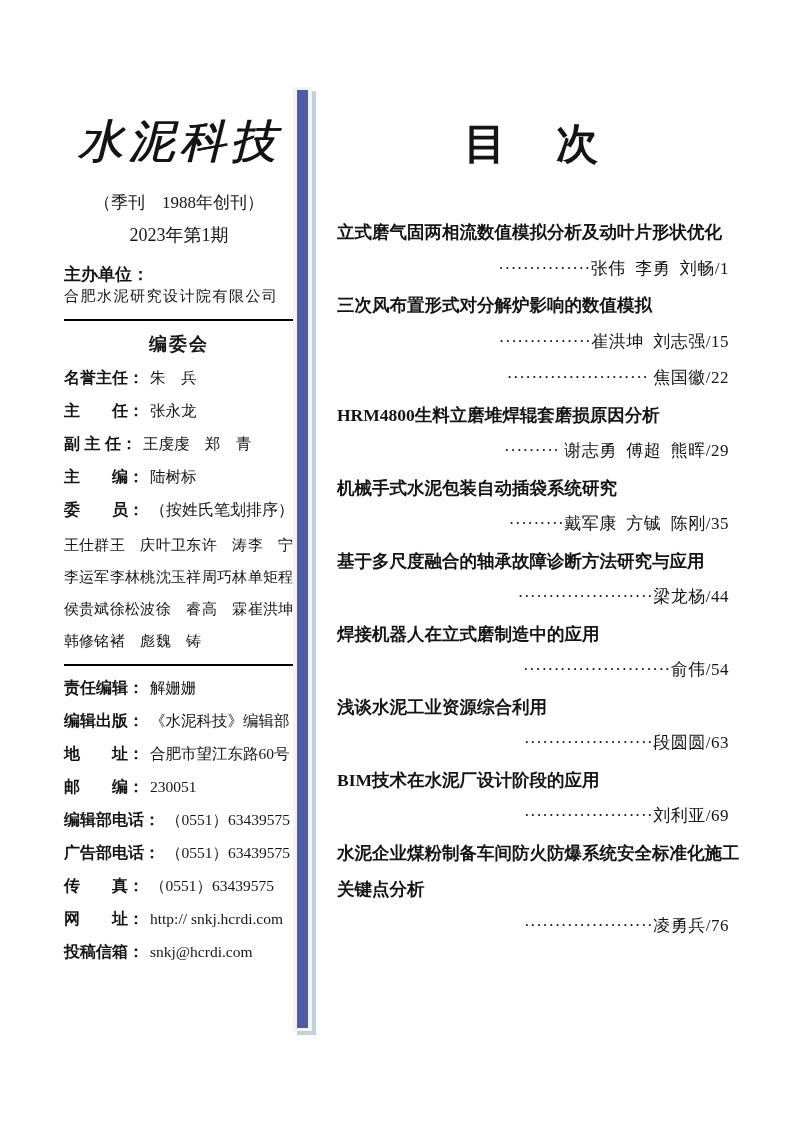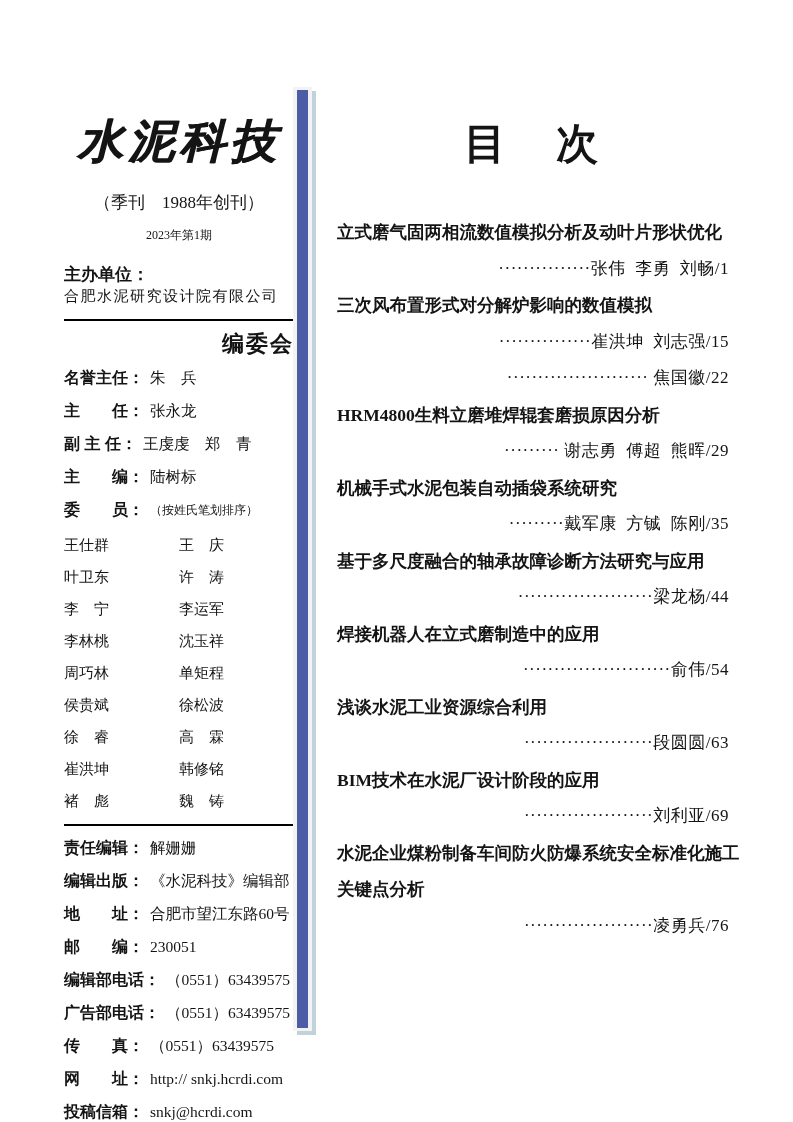--- a/index.html
+++ b/index.html
@@ -4,46 +4,46 @@
 <style>
   html,body{margin:0;padding:0;background:#ffffff;}
   body{
     position:relative;width:793px;height:1122px;overflow:hidden;
     font-family:"Liberation Serif","DejaVu Serif",serif;color:#141414;
   }
   
   .left-col{position:absolute;left:64px;top:110px;width:230px;}
   .j-title{
     margin:0;text-align:center;font-size:46px;line-height:62px;
-    font-weight:bold;font-style:italic;letter-spacing:5px;
+    font-weight:normal;font-style:italic;letter-spacing:5px;
     font-family:"DejaVu Serif","Liberation Serif",serif;
     text-shadow:1px 0 0 currentColor;white-space:nowrap;
   }
   .j-sub{margin-top:20px;text-align:center;font-size:17px;line-height:22px;white-space:pre;}
-  .j-issue{margin-top:10px;text-align:center;font-size:12px;line-height:22px;white-space:pre;}
+  .j-issue{margin-top:10px;text-align:center;font-size:18px;line-height:22px;white-space:pre;}
   .sponsor-label{
     display:block;margin-top:18px;font-size:17px;line-height:22px;font-weight:bold;
     font-family:"Liberation Sans","DejaVu Sans",sans-serif;
   }
   .sponsor-name{margin-top:0;font-size:15px;line-height:20px;letter-spacing:1.5px;white-space:nowrap;}
   .rule{border:none;border-top:2px solid #000;margin:13px 0 0 0;width:100%;}
   .board-title{
-    margin:11px 0 0 0;text-align:right;font-size:22px;line-height:24px;font-weight:bold;
+    margin:11px 0 0 0;text-align:center;font-size:18px;line-height:24px;font-weight:bold;
     font-family:"Liberation Sans","DejaVu Sans",sans-serif;letter-spacing:2px;
   }
   .rows{margin-top:12px;}
   .info-row{display:flex;align-items:flex-end;margin-bottom:13px;line-height:20px;}
   .info-label{
     font-family:"Liberation Sans","DejaVu Sans",sans-serif;font-weight:bold;
     font-size:16px;white-space:pre;flex:none;
   }
   .info-value{font-size:15.5px;margin-left:6px;white-space:pre;}
-  .info-value.small{font-size:12px;}
+  .info-value.small{font-size:16px;}
   .members{
-    display:grid;grid-template-columns:repeat(2,1fr);row-gap:12px;
+    display:grid;grid-template-columns:repeat(5,1fr);row-gap:12px;
     margin:15px 0 0 0;font-size:15px;line-height:20px;
   }
   .member-name{white-space:pre;}
   .pub-rows{margin-top:12px;}
   
   .vbar-frame{
     position:absolute;left:293px;top:87px;width:19px;height:944px;
     background:#f3f3f6;box-shadow:4px 4px 0 #c2d2db;
   }
   .vbar-core{width:11px;height:calc(100% - 6px);margin:3px auto;background:#4c5da5;}

